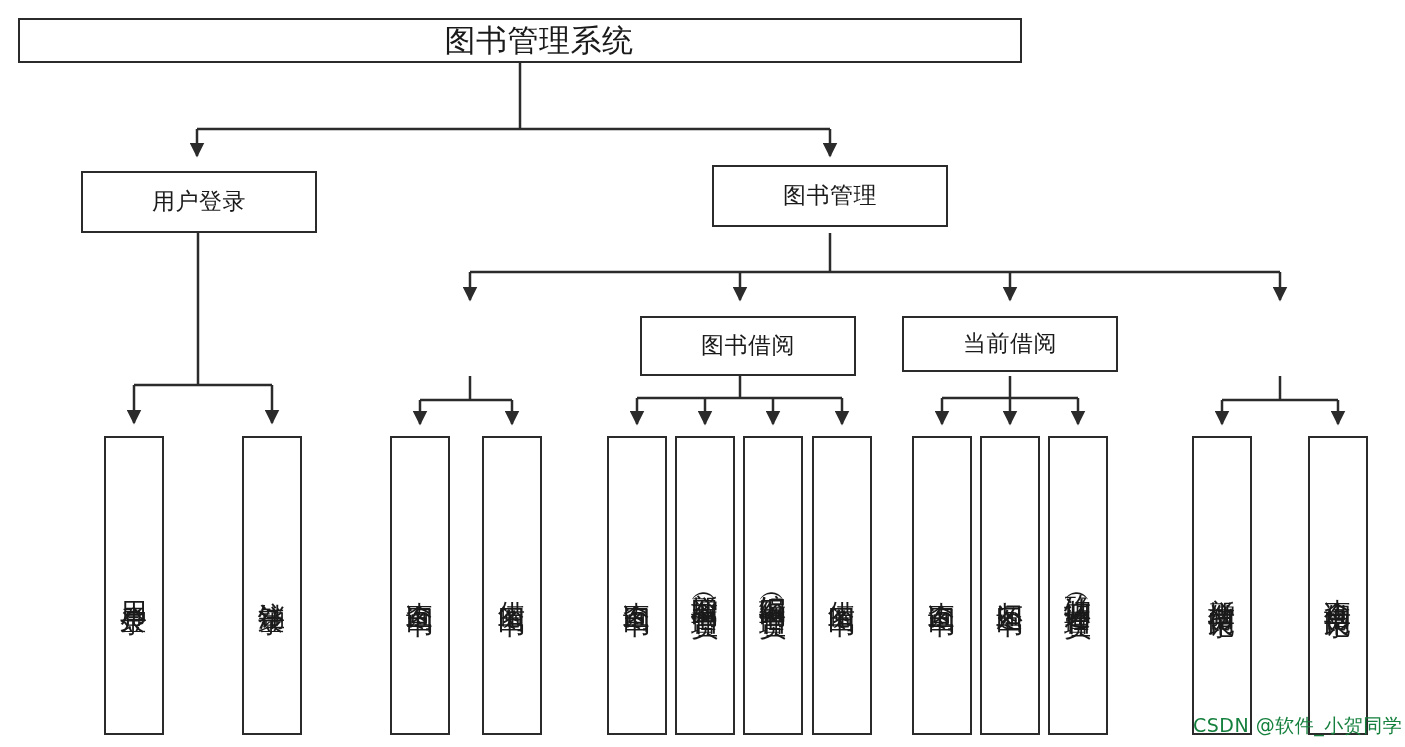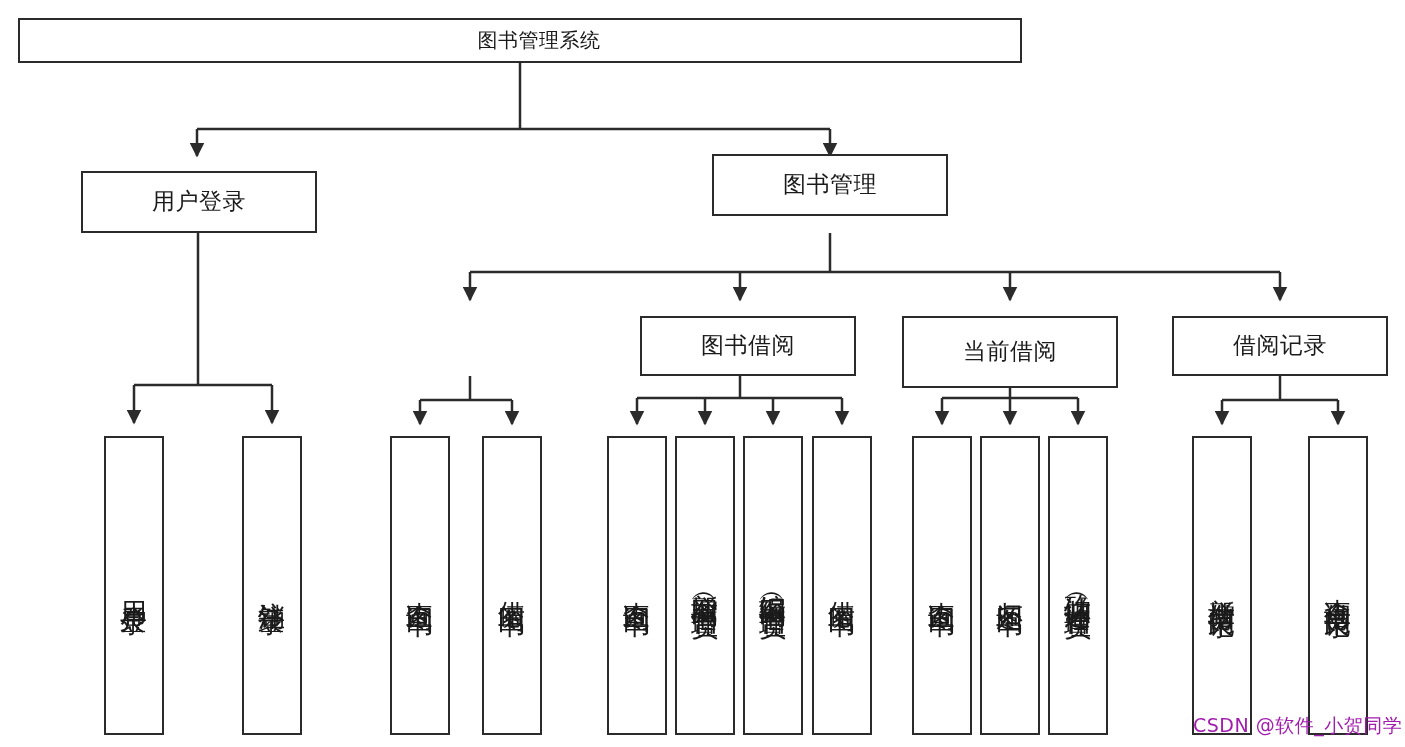--- a/index.html
+++ b/index.html
@@ -38,21 +38,21 @@
   .node .label {
     display: block;
     text-align: center;
     line-height: 1.12;
     letter-spacing: 0.5px;
   }
   .node.h .label {
     font-size: 23px;
   }
   .node.root .label {
-    font-size: 20px;
+    font-size: 31px;
     margin-left: 38px;
   }
   .node.v {
     align-items: flex-start;
     padding-top: 6px;
   }
   .node.v .label {
     writing-mode: vertical-rl;
     text-orientation: upright;
     font-size: 27px;
@@ -65,21 +65,21 @@
     margin-top: 60px;
   }
   .node.v.tall .label {
     margin-top: 0px;
   }
   .watermark {
     position: absolute;
     left: 1193px;
     top: 713px;
     font-size: 19px;
-    color: #a21caf;
+    color: #15803d;
     white-space: nowrap;
     letter-spacing: 0.5px;
   }
 </style>
 </head>
 <body>
 
 <div id="stage">
 
   <svg id="wires" viewBox="0 0 1405 747" xmlns="http://www.w3.org/2000/svg">
@@ -132,32 +132,29 @@
     </g>
   </svg>
 
   <div class="node root h" style="left:18px; top:18px; width:1004px; height:45px;">
     <span class="label">图书管理系统</span>
   </div>
 
   <div class="node h" style="left:81px; top:171px; width:236px; height:62px;">
     <span class="label">用户登录</span>
   </div>
-  <div class="node h" style="left:712px; top:154px; width:236px; height:62px;">
+  <div class="node h" style="left:712px; top:165px; width:236px; height:62px;">
     <span class="label">图书管理</span>
   </div>
 
   <div class="node h" style="left:632px; top:316px; width:216px; height:60px;margin-left:8px;">
     <span class="label">图书借阅</span>
   </div>
-  <div class="node h" style="left:902px; top:316px; width:216px; height:72px;">
+  <div class="node h" style="left:902px; top:316px; width:216px; height:56px;">
     <span class="label">当前借阅</span>
-  </div>
-  <div class="node h" style="left:1172px; top:316px; width:216px; height:60px;">
-    <span class="label">借阅记录</span>
   </div>
 
   <div class="node v mid" style="left:104px; top:436px; width:60px; height:299px;">
     <span class="label" style="margin-top: 135.5px;">用户登录</span>
   </div>
   <div class="node v mid" style="left:242px; top:436px; width:60px; height:299px;">
     <span class="label" style="margin-top: 135.5px;">注销登录</span>
   </div>
 
   <div class="node v mid" style="left:390px; top:436px; width:60px; height:299px;">

